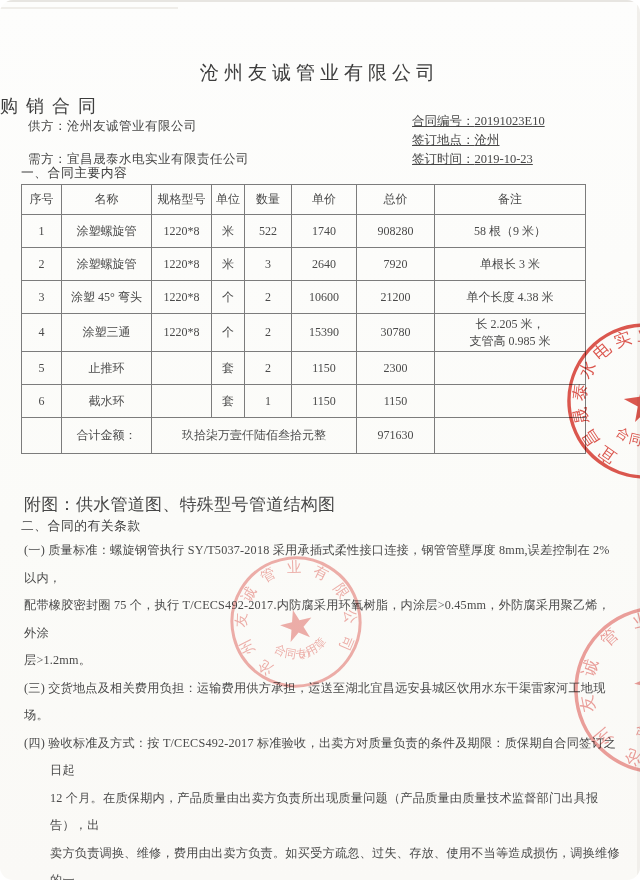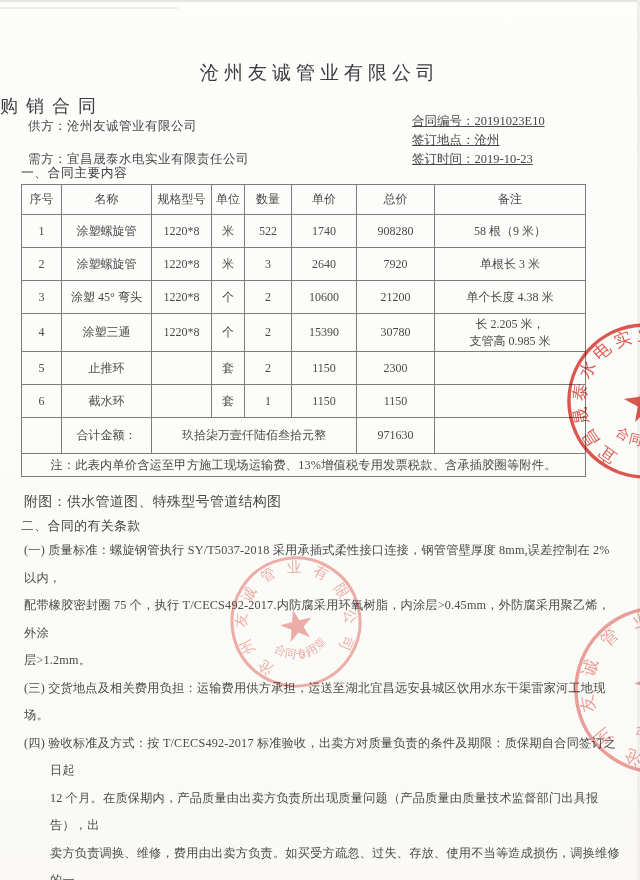--- a/index.html
+++ b/index.html
@@ -1,41 +1,42 @@
 <!DOCTYPE html>
 <html><head>
 <meta charset="utf-8">
 <style>
   html,body{margin:0;padding:0;background:#ffffff;}
   .page{
     position:relative;width:640px;height:880px;overflow:hidden;
     background:linear-gradient(180deg,#fdfdfc 0%,#fbfbf8 60%,#faf9f6 100%);
     font-family:"Liberation Serif","DejaVu Serif",serif;
     color:#474747;
+    border-radius:13px;
   }
   
   .edge-top{position:absolute;top:0;left:0;right:0;height:2px;background:#e7e5e1;}
   .edge-top-left{position:absolute;top:7px;left:0;width:178px;height:2px;background:#efede9;}
   .edge-right{position:absolute;top:0;right:0;width:3px;height:100%;background:#f1efeb;}
 
   .title1{position:absolute;top:60px;left:0;width:100%;text-align:center;
     font-size:19px;letter-spacing:5px;color:#3d3d3d;}
   .title2{position:absolute;top:94px;left:0;width:100%;
     font-size:18px;letter-spacing:8px;color:#3d3d3d;}
 
   .party{position:absolute;left:28px;font-size:12.5px;letter-spacing:0.5px;}
   .party.supplier{top:118px;}
   .party.buyer{top:151px;}
   .meta{position:absolute;left:412px;top:112px;font-size:12.5px;line-height:19px;text-decoration:underline;}
   .meta .mrow{white-space:nowrap;}
 
   .sec-title{position:absolute;left:21px;font-size:12.8px;color:#3f3f3f;letter-spacing:0.5px;}
   .sec1{top:165px;text-align:right;}
   .sec2{top:518px;}
-  .attach{position:absolute;left:24px;top:493px;font-size:14px;letter-spacing:0.3px;}
+  .attach{position:absolute;left:24px;top:493px;font-size:17px;letter-spacing:0.3px;}
 
   table.contract{
     position:absolute;left:21px;top:184px;width:564px;
     border-collapse:collapse;table-layout:fixed;
     font-size:12px;color:#4a4a4a;
   }
   table.contract td,table.contract th{
     border:1px solid #7c7c7c;text-align:center;vertical-align:middle;
     padding:2px 3px;font-weight:normal;overflow:hidden;
   }
@@ -165,23 +166,20 @@
       <td>1150</td>
       <td class="remark"></td>
     </tr>
     <tr class="total">
       <td></td>
       <td>合计金额：</td>
       <td colspan="4">玖拾柒万壹仟陆佰叁拾元整</td>
       <td>971630</td>
       <td></td>
     </tr>
-    <tr>
-      <td colspan="8" class="note-cell">注：此表内单价含运至甲方施工现场运输费、13%增值税专用发票税款、含承插胶圈等附件。</td>
-    </tr>
   </tbody>
     </table>
 
   <div class="attach">附图：供水管道图、特殊型号管道结构图</div>
   <div class="sec-title sec2">二、合同的有关条款</div>
 
   <div class="terms">
     <p class="term">(一) 质量标准：螺旋钢管执行 SY/T5037-2018 采用承插式柔性接口连接，钢管管壁厚度 8mm,误差控制在 2%以内，
 配带橡胶密封圈 75 个，执行 T/CECS492-2017.内防腐采用环氧树脂，内涂层&gt;0.45mm，外防腐采用聚乙烯，外涂
 层&gt;1.2mm。</p>

